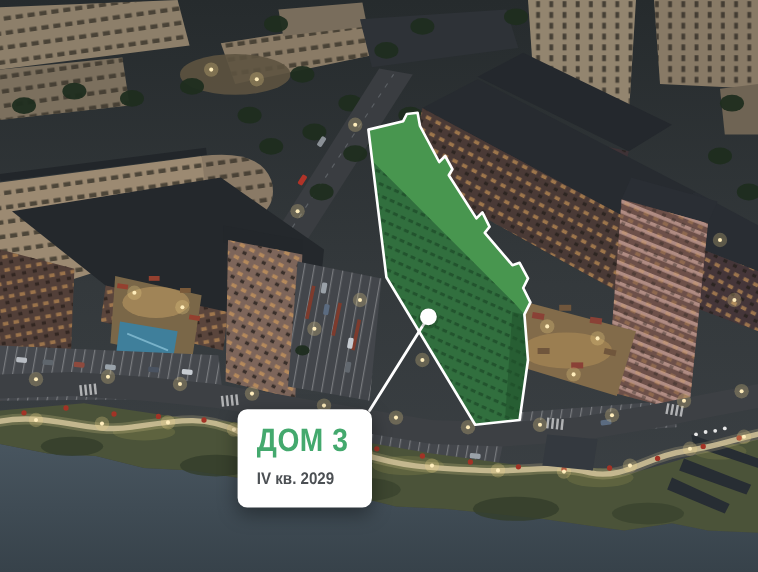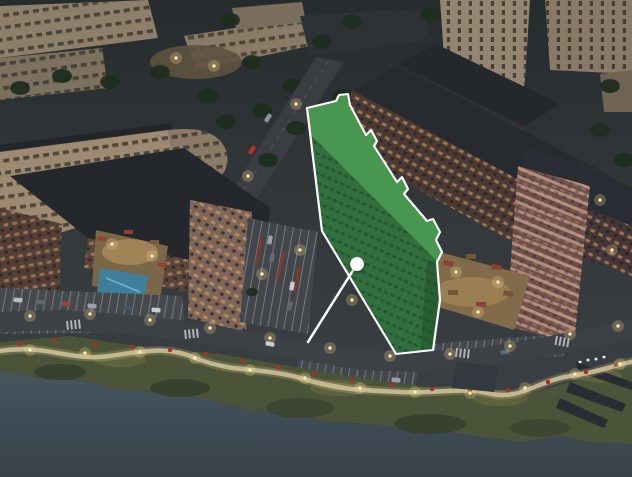--- a/index.html
+++ b/index.html
@@ -345,13 +345,17 @@
     <path fill="#48964f" d="M307,108 L336,101 L339,95 L348,94 L350,105 L366,135 L371,130 L377,141 L374,146 L397,182 L402,177 L408,189 L404,194 L427,221 L433,219 L440,232 L436,240 L442,252 L437,262 L429,253 L310,134 Z"></path>
     <polygon points="436,262 440,300 433,350 421,347 427,260" fill="#1f5129" opacity=".55"></polygon>
     <path fill="none" stroke="#ffffff" stroke-width="2.2" stroke-linejoin="round" d="M307,108 L336,101 L339,95 L348,94 L350,105 L366,135 L371,130 L377,141 L374,146 L397,182 L402,177 L408,189 L404,194 L427,221 L433,219 L440,232 L436,240 L442,252 L437,262 L440,300 L433,350 L396,354 L322,231 Z"></path>
   </g>
 
   <line x1="357" y1="264" x2="308" y2="342" stroke="#ffffff" stroke-width="2.4" stroke-linecap="round"></line>
   <circle cx="357" cy="265.5" r="8.5" fill="rgba(0,0,0,.18)"></circle>
   <circle cx="357" cy="264" r="7" fill="#ffffff"></circle>
 </svg>
 
+  <div class="info-card">
+    <span class="card-title">ДОМ 3</span><br>
+    <span class="card-sub">IV кв. 2029</span>
+  </div>
 </div>
 
 </body></html>

